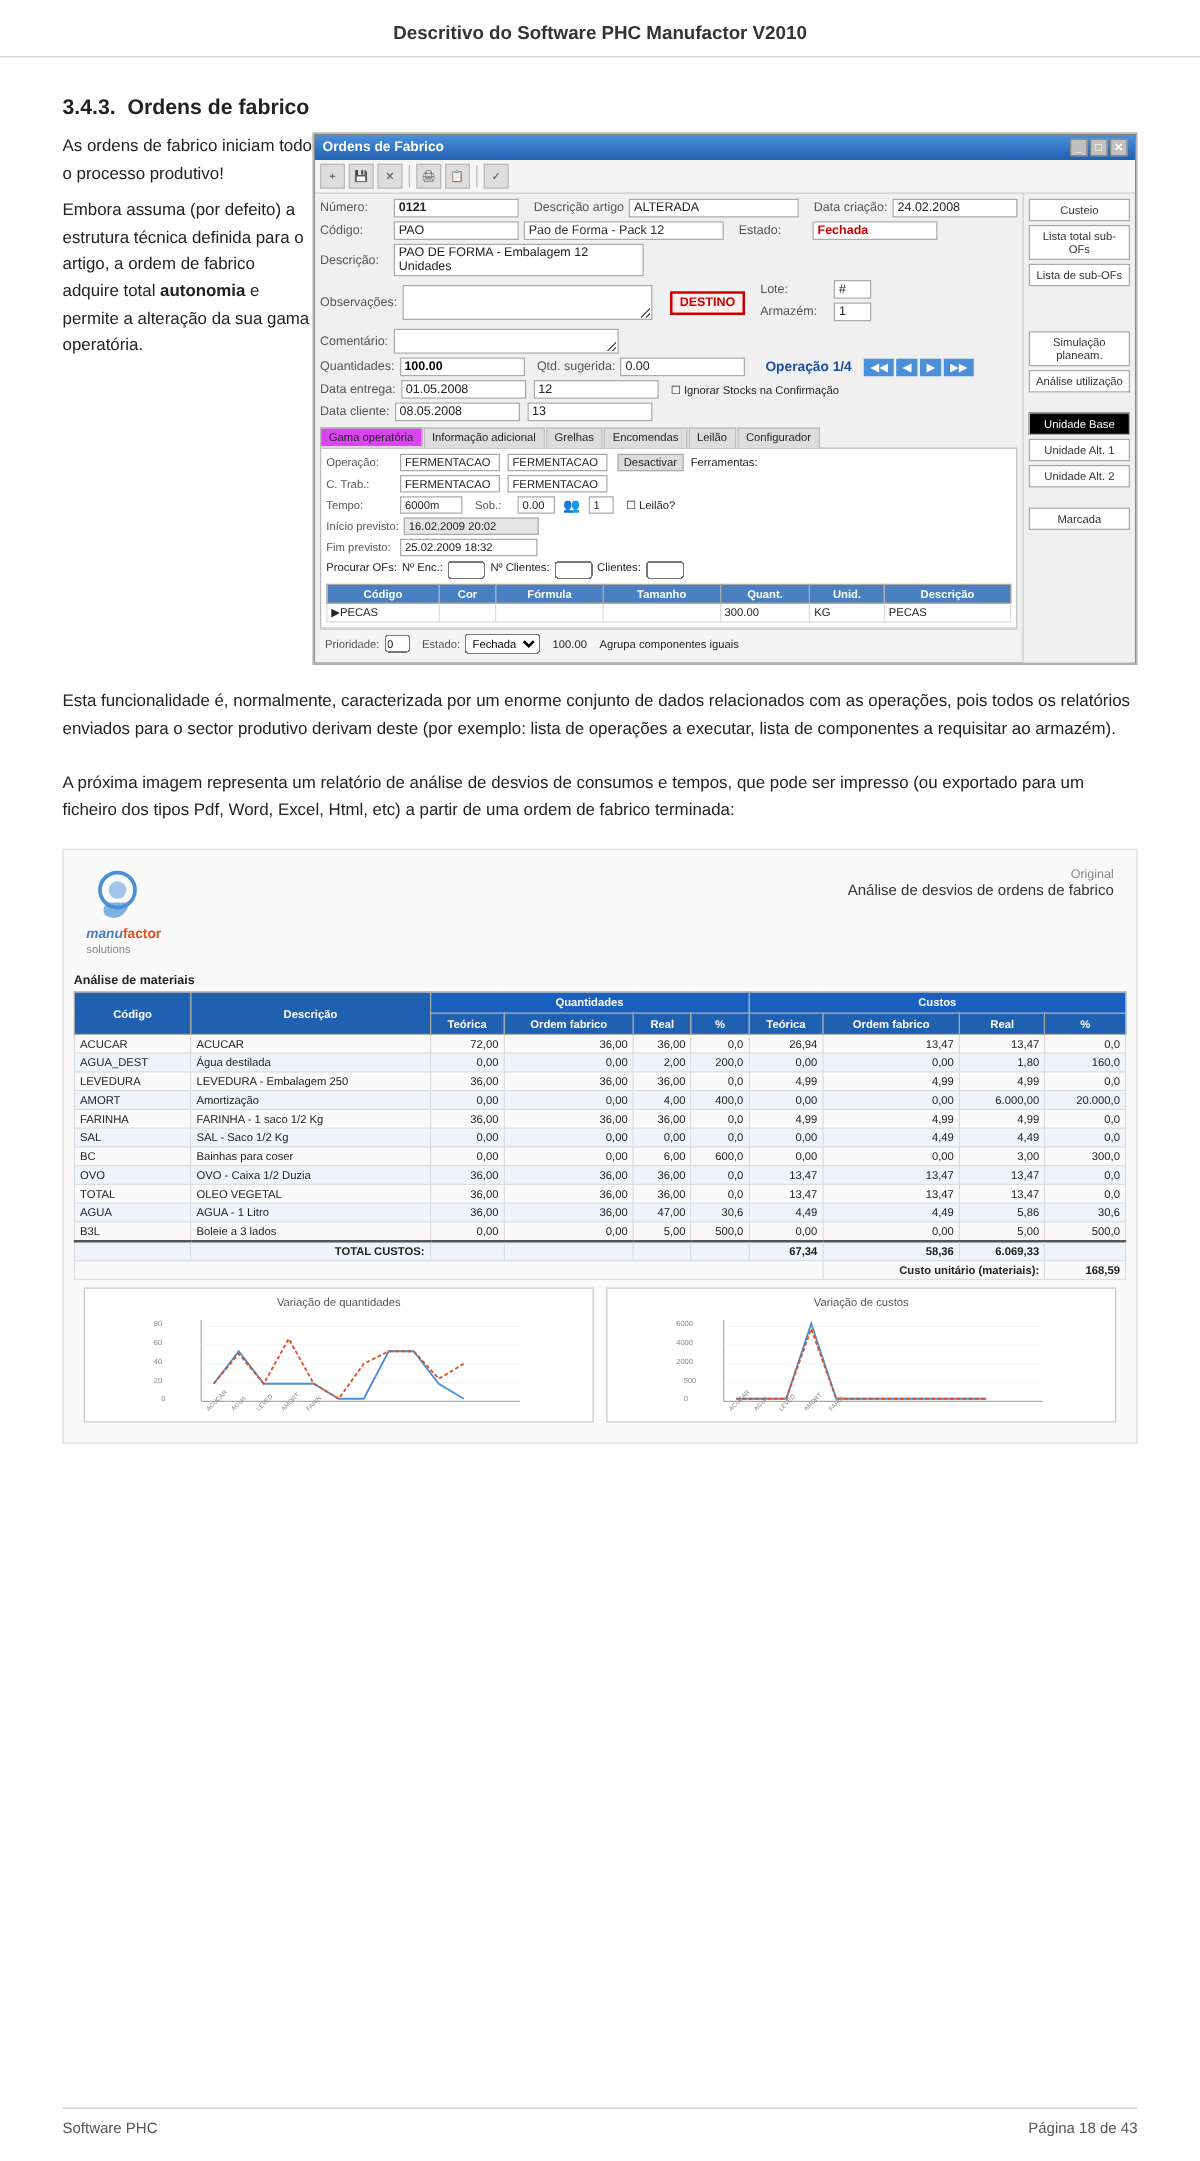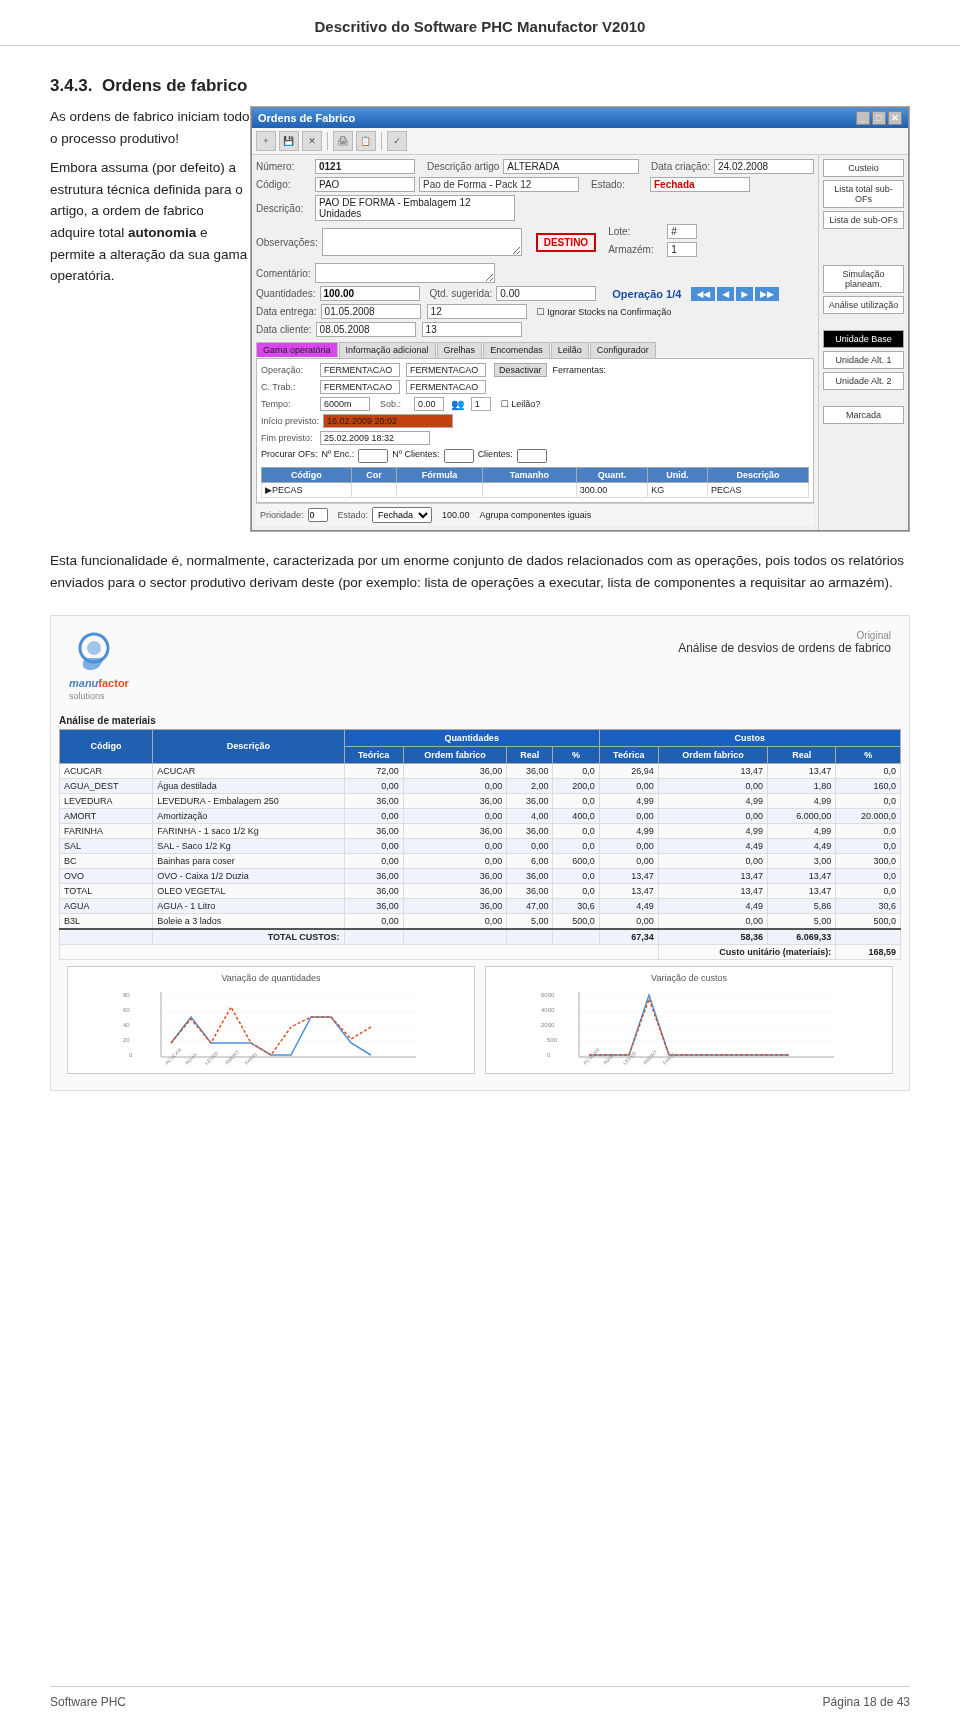--- a/index.html
+++ b/index.html
@@ -533,21 +533,21 @@
                     <span style="min-width:55px;color:#555;">Tempo:</span>
                     <span style="background:#fff;border:1px solid #aaa;padding:1px 3px;width:50px;">6000m</span>
                     <span style="min-width:30px;color:#555;margin-left:6px;">Sob.:</span>
                     <span style="background:#fff;border:1px solid #aaa;padding:1px 3px;width:30px;">0.00</span>
                     <span style="font-size:11px;margin-left:3px;">👥</span>
                     <span style="background:#fff;border:1px solid #aaa;padding:1px 3px;width:20px;margin-left:2px;">1</span>
                     <span style="margin-left:6px;font-size:9px;">☐ Leilão?</span>
                   </div>
                   <div class="tab-form-row">
                     <span style="min-width:55px;color:#555;">Início previsto:</span>
-                    <span style="background:#c2410c;border:1px solid #aaa;padding:1px 3px;width:130px;">16.02.2009  20:02</span>
+                    <span style="background:#e5e5e5;border:1px solid #aaa;padding:1px 3px;width:108px;">16.02.2009  20:02</span>
                   </div>
                   <div class="tab-form-row">
                     <span style="min-width:55px;color:#555;">Fim previsto:</span>
                     <span style="background:#fff;border:1px solid #aaa;padding:1px 3px;width:110px;">25.02.2009  18:32</span>
                   </div>
 
                   <div style="margin-top:4px;">
                     <div style="display:flex;gap:4px;margin-bottom:2px;font-size:9px;">
                       <span>Procurar OFs:</span>
                       <span>Nº Enc.:</span>
@@ -614,20 +614,23 @@
           </div>
         </div>
       </div>
     </div>
   </div>
 
   <div class="body-text">
     <span>Esta funcionalidade é, normalmente, caracterizada por um enorme conjunto de dados relacionados com as operações, pois todos os relatórios enviados para o sector produtivo derivam deste (por exemplo: lista de operações a executar, lista de componentes a requisitar ao armazém).</span>
   </div>
 
+  <div class="body-text">
+    <span>A próxima imagem representa um relatório de análise de desvios de consumos e tempos, que pode ser impresso (ou exportado para um ficheiro dos tipos Pdf, Word, Excel, Html, etc)  a partir de uma ordem de fabrico terminada:</span>
+  </div>
 
   <div class="report-area">
 
     <div class="report-header">
       <div class="report-logo">
 
         <svg class="logo-icon" viewBox="0 0 50 45">
           <circle cx="25" cy="18" r="14" fill="none" stroke="#4a90d9" stroke-width="3"></circle>
           <path d="M16 28 Q10 38 20 40 Q30 42 35 28" fill="#4a90d9" opacity="0.7"></path>
           <circle cx="25" cy="18" r="7" fill="#4a90d9" opacity="0.5"></circle>

